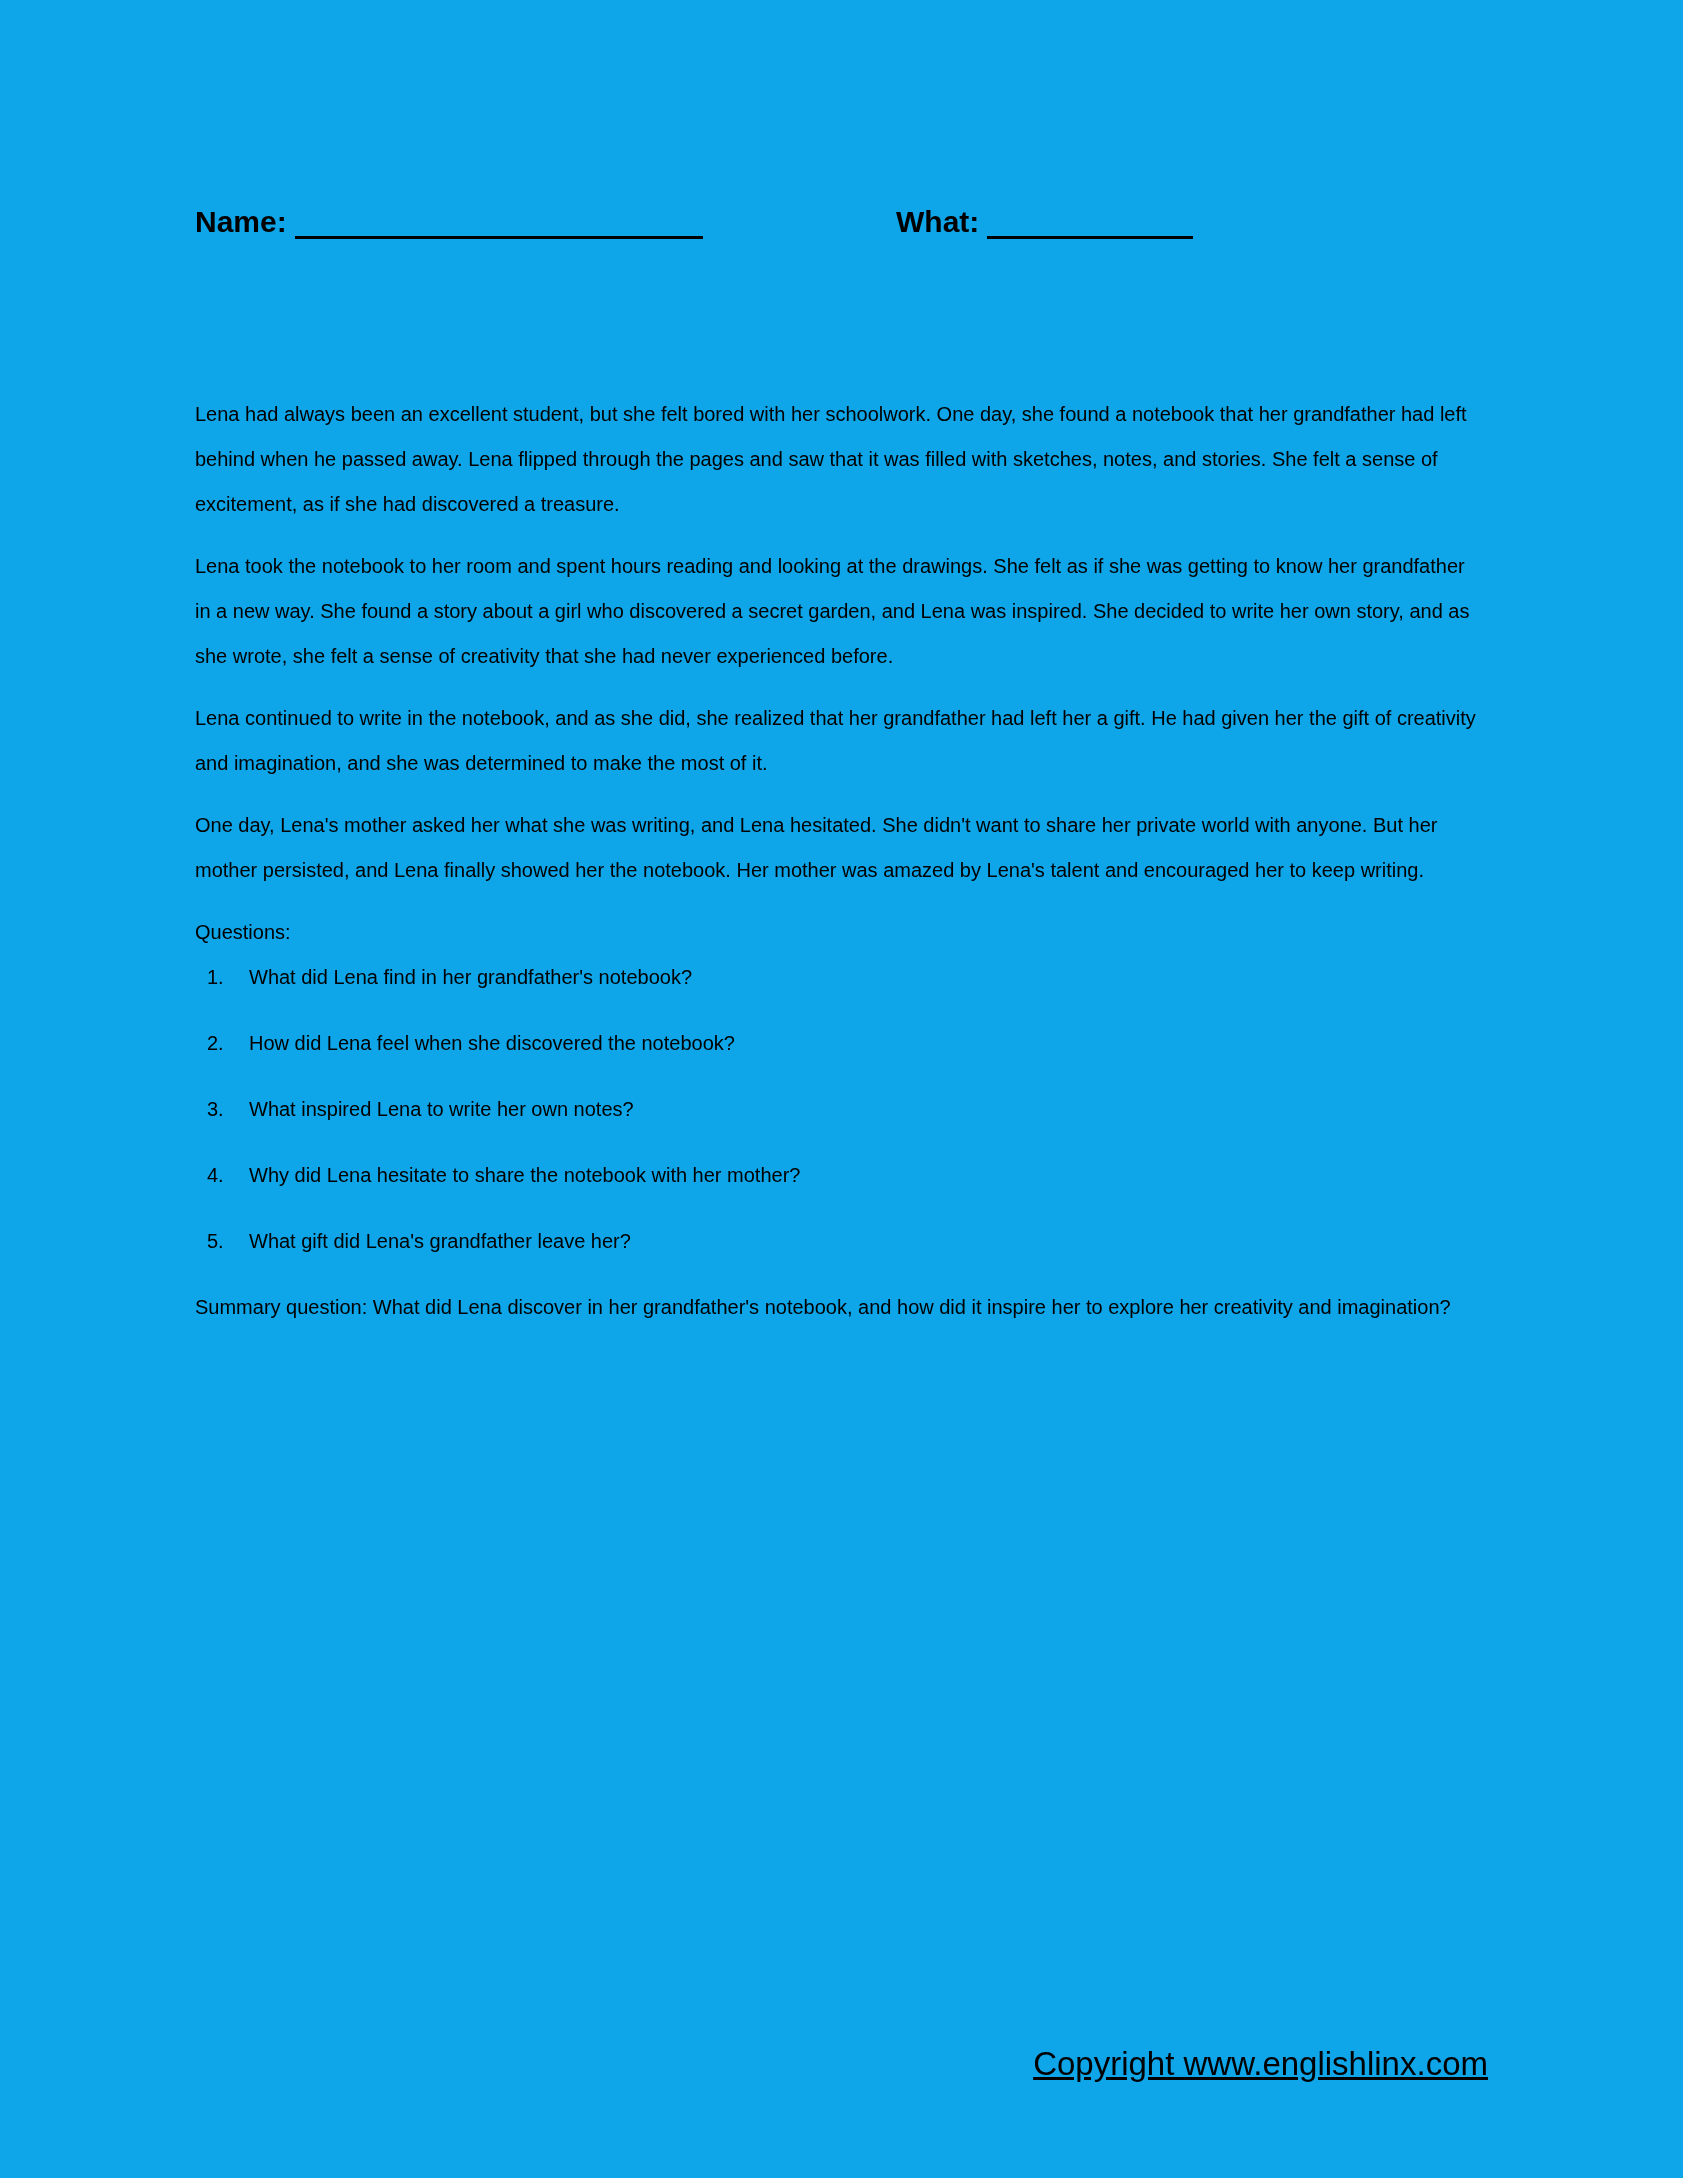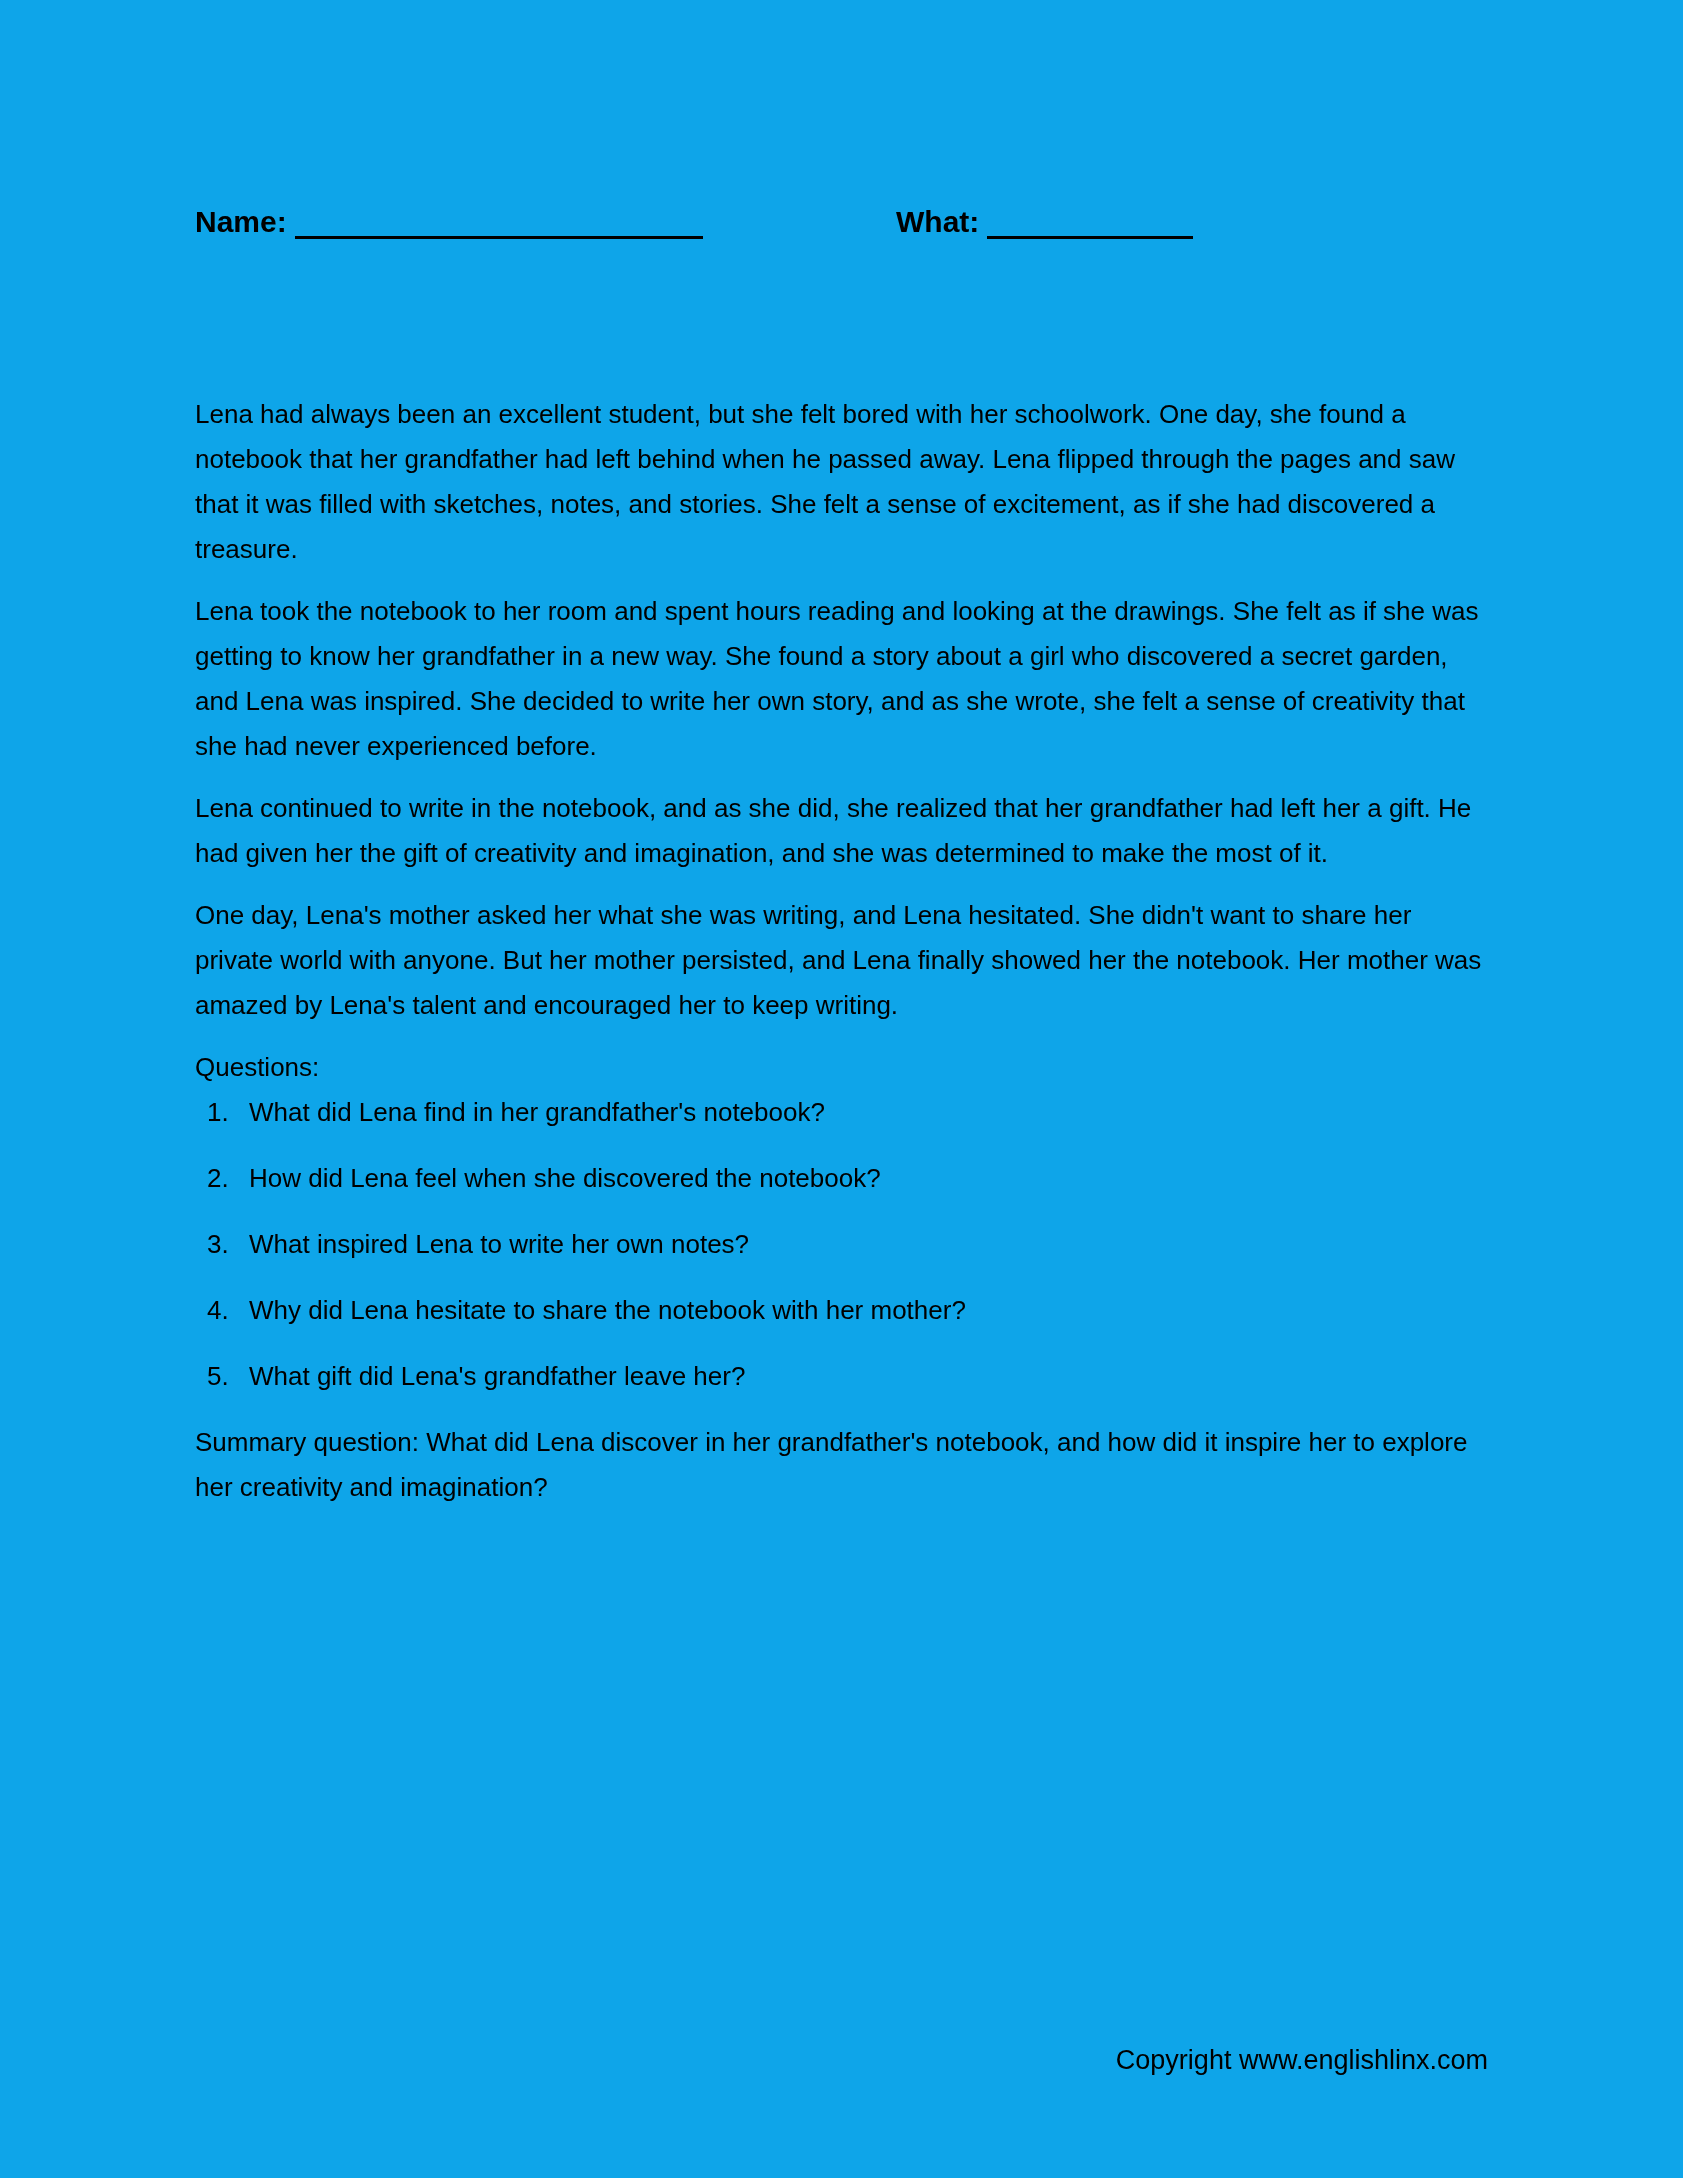--- a/index.html
+++ b/index.html
@@ -56,21 +56,21 @@
     width: 1683px;
     text-align: center;
     font-size: 30px;
     font-weight: 700;
   }
   .content {
     position: absolute;
     top: 392px;
     left: 195px;
     width: 1287px;
-    font-size: 26px;
+    font-size: 20px;
     line-height: 45px;
   }
   .content p.para { margin-bottom: 17px; }
   .questions-heading { }
   .question-list {
     list-style: none;
     margin-bottom: 18px;
   }
   .question-item {
     display: flex;
@@ -80,21 +80,22 @@
     width: 54px;
     padding-left: 12px;
     flex: 0 0 auto;
   }
   .question-text { flex: 1 1 auto; }
   .summary { margin-top: 12px; }
   .footer {
     position: absolute;
     top: 2045px;
     right: 195px;
-    font-size: 27px;
+    font-size: 33px;
+    text-decoration: underline;
   }
 </style>
 </head>
 <body>
 
 <div class="page">
 
   <div class="header-row">
     <div class="name-group">
       <span>Name:</span>

